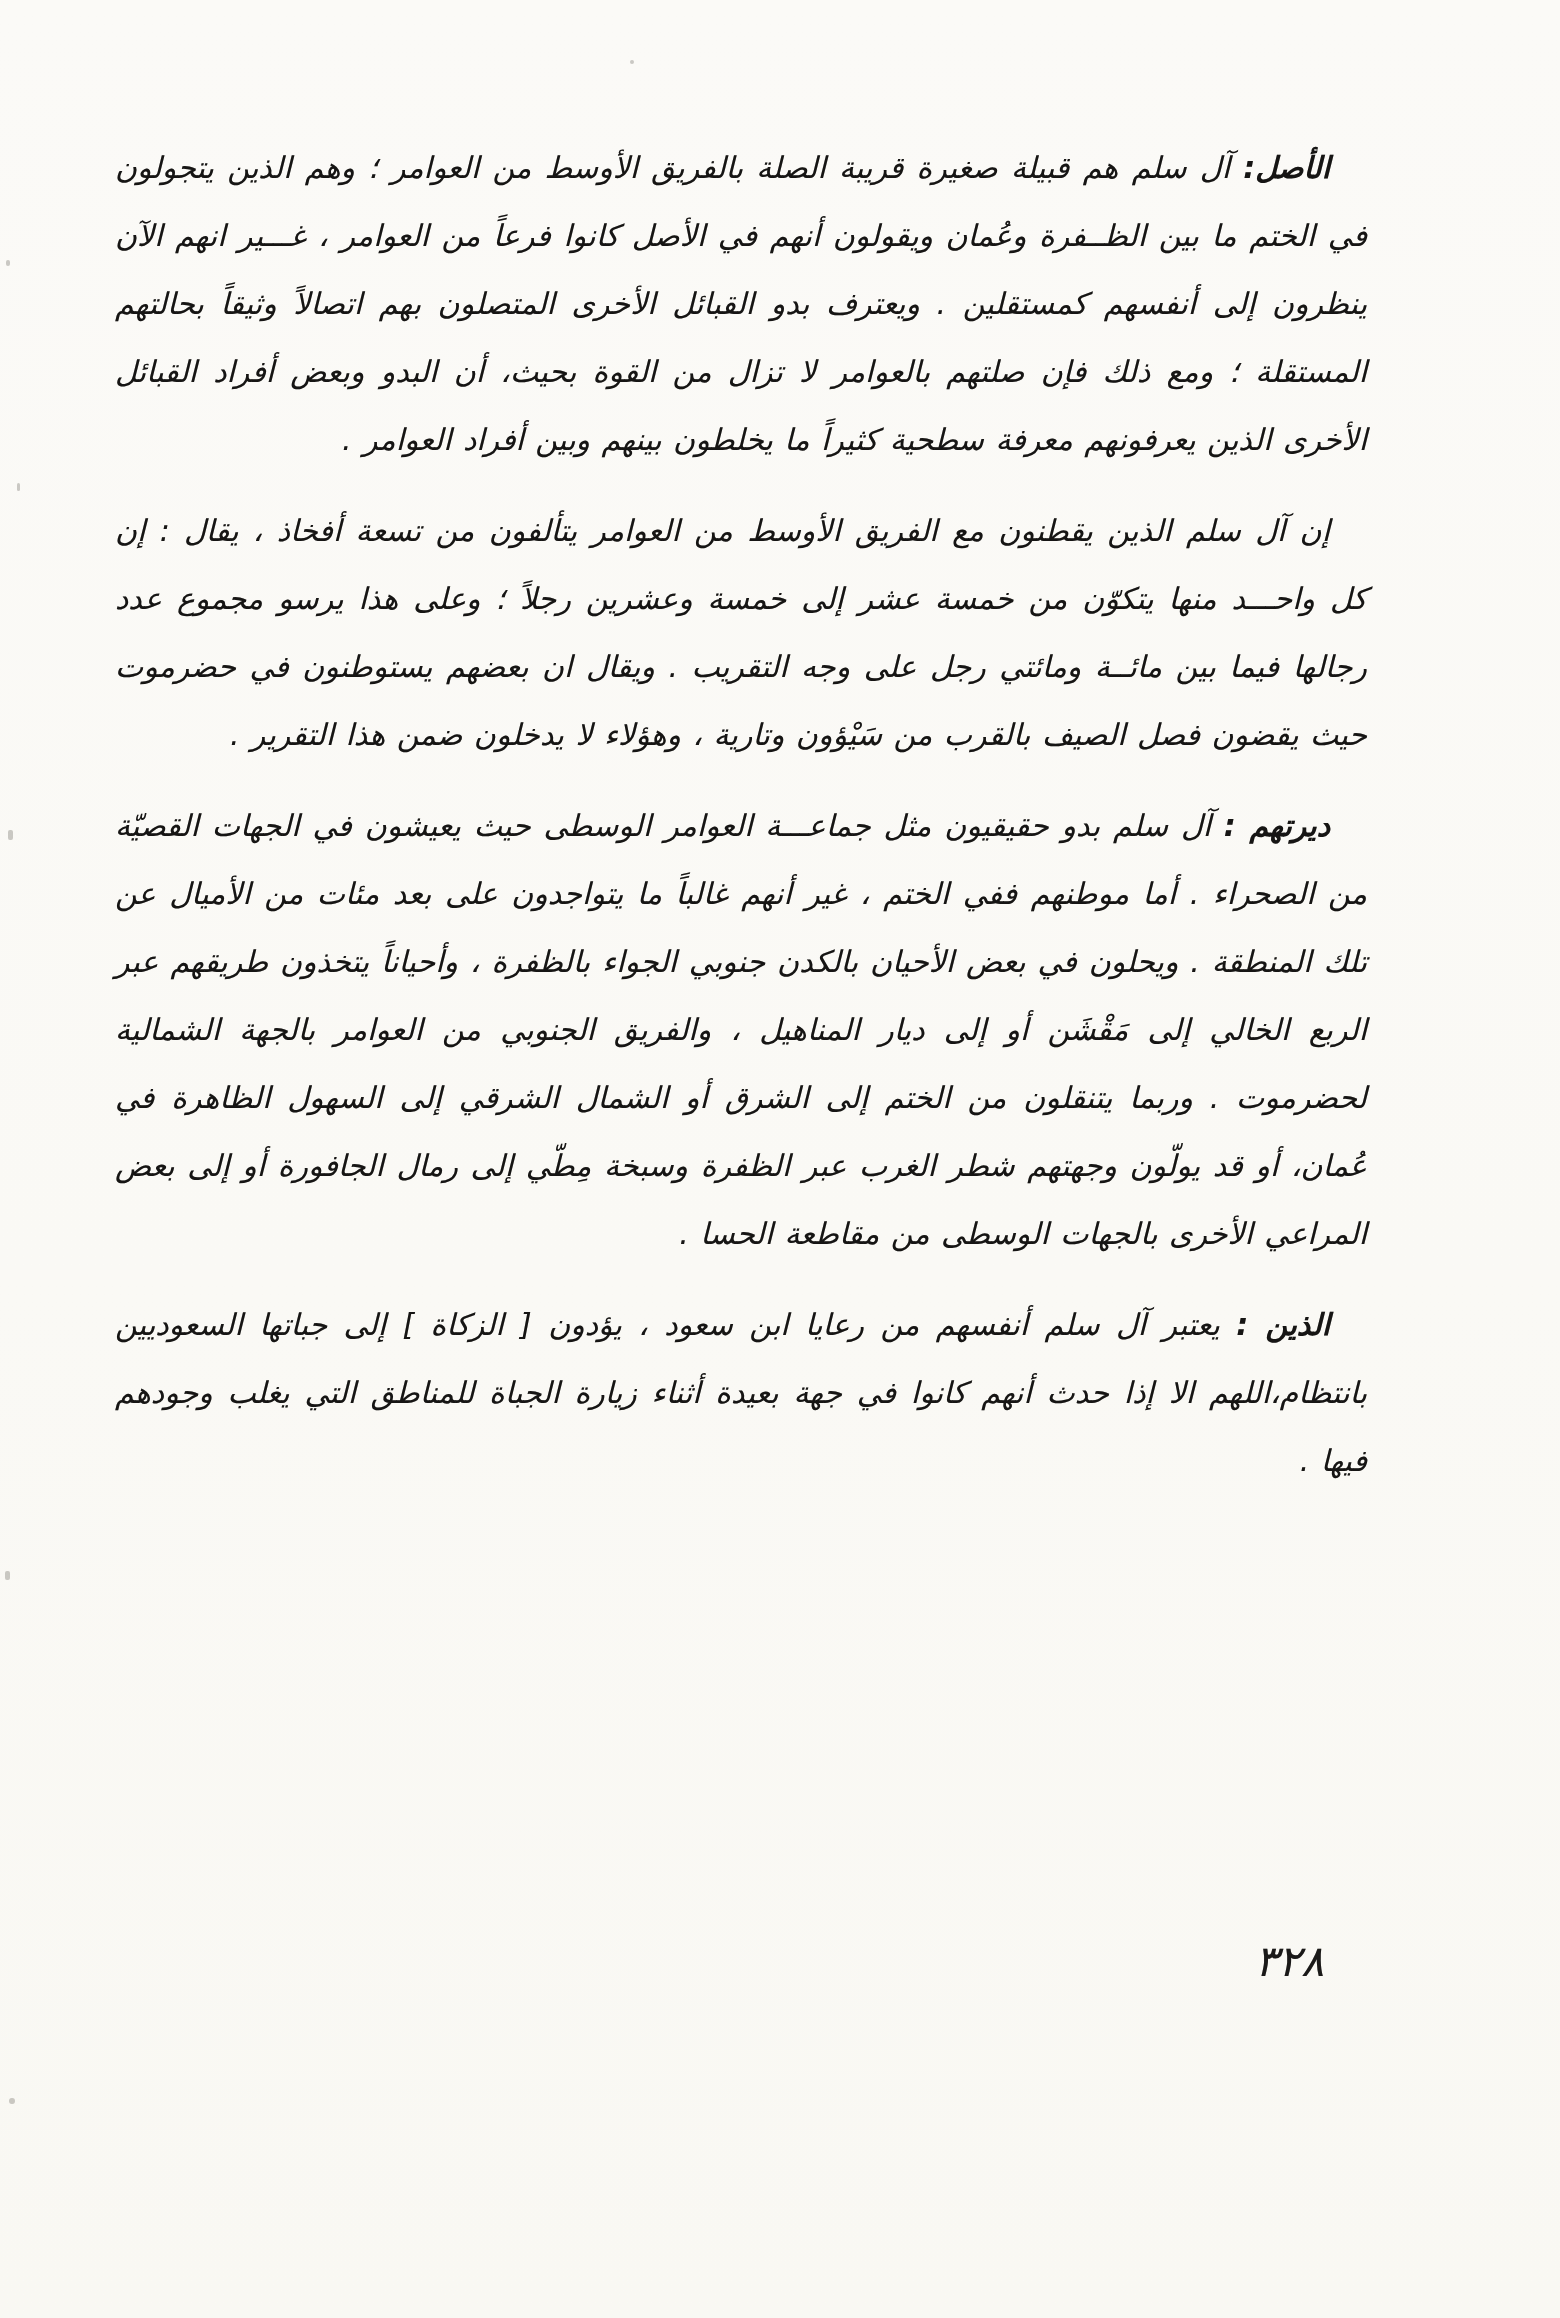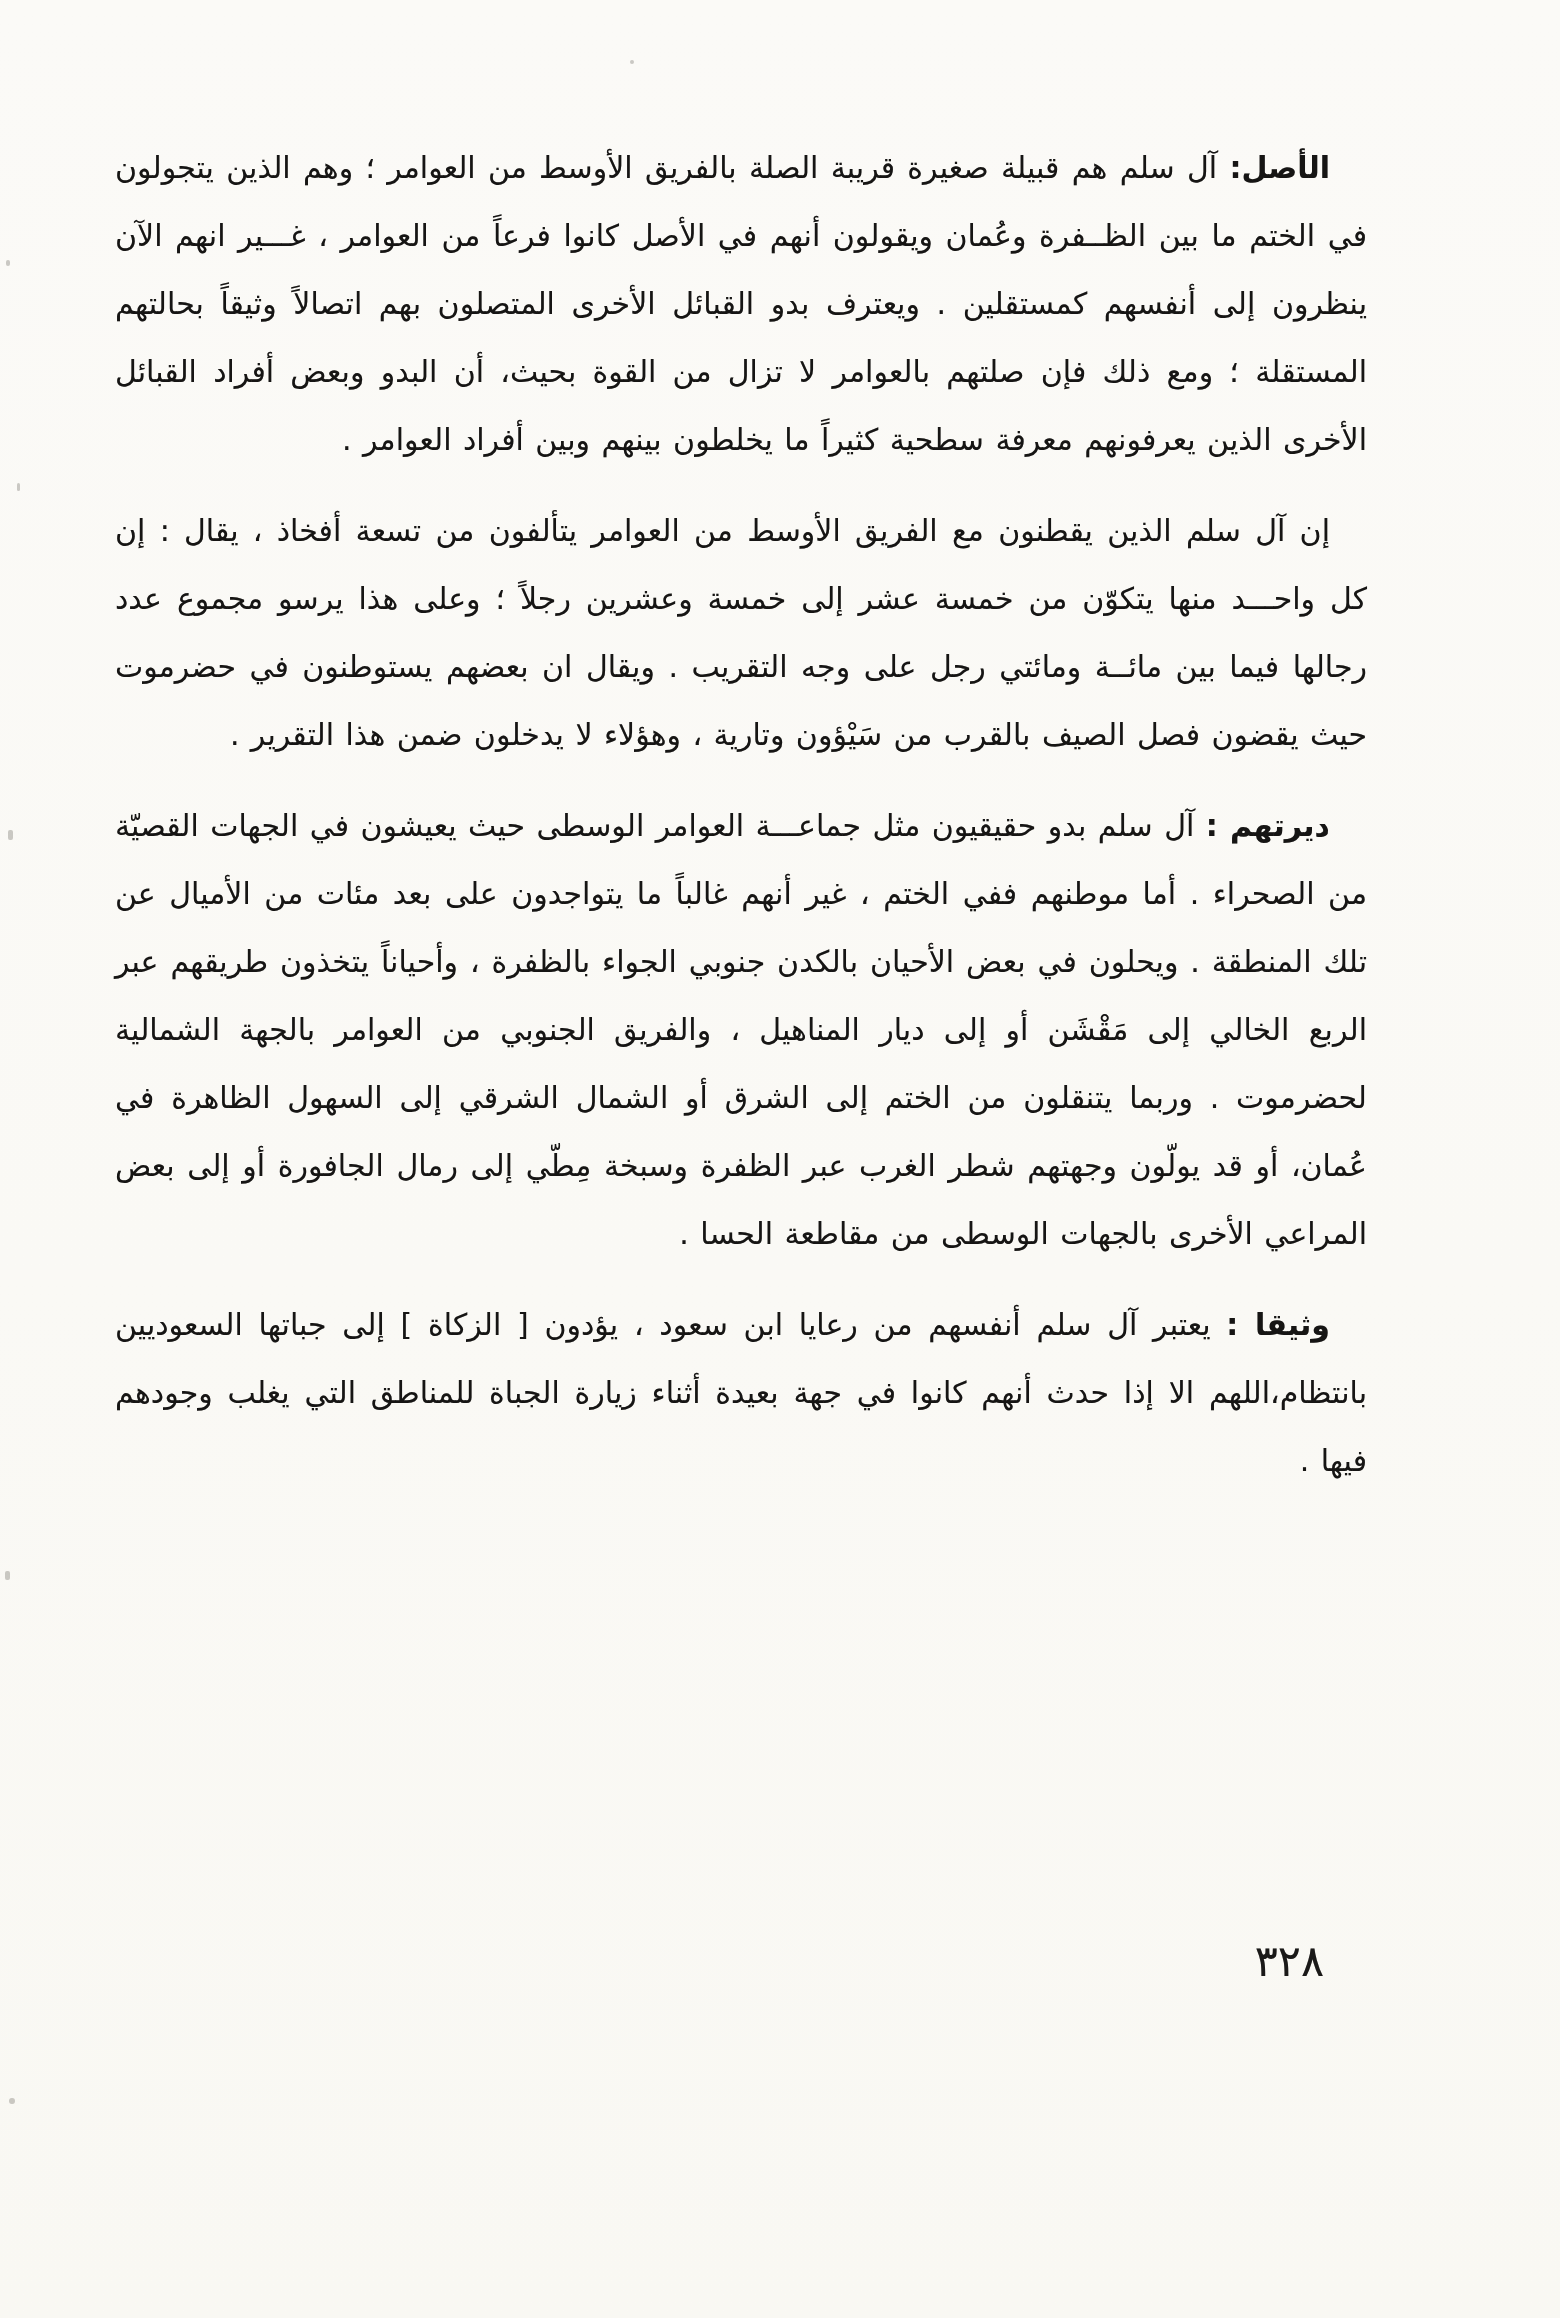--- a/index.html
+++ b/index.html
@@ -1,15 +1,15 @@
 <!DOCTYPE html>
 <html lang="ar" style="font-size:10.2px"><head>
 <meta charset="utf-8">
 <style>
-  * { margin: 0; padding: 0; box-sizing: border-box; }
+  * { margin: 0; padding: 0; box-sizing: border-box; font-style: italic; }
   html, body { width: 1561px; height: 2319px; }
   body {
     background: #e9e8e4;
     font-family: "DejaVu Sans", sans-serif;
   }
   .sheet {
     position: relative;
     width: 1561px;
     height: 2319px;
     background: linear-gradient(180deg, #fbfaf7 0%, #faf9f5 55%, #f9f8f3 100%);
@@ -74,20 +74,20 @@
   <div class="speck s6"></div>
 
   <div class="text-block" dir="rtl">
 
     <p class="para"><b class="lead">الأصل:</b><span> آل سلم هم قبيلة صغيرة قريبة الصلة بالفريق الأوسط من العوامر ؛ وهم الذين يتجولون في الختم ما بين الظــفرة وعُمان ويقولون أنهم في الأصل كانوا فرعاً من العوامر ، غـــير انهم الآن ينظرون إلى أنفسهم كمستقلين . ويعترف بدو القبائل الأخرى المتصلون بهم اتصالاً وثيقاً بحالتهم المستقلة ؛ ومع ذلك فإن صلتهم بالعوامر لا تزال من القوة بحيث، أن البدو وبعض أفراد القبائل الأخرى الذين يعرفونهم معرفة سطحية كثيراً ما يخلطون بينهم وبين أفراد العوامر .</span></p>
 
     <p class="para"><b class="lead"></b><span>إن آل سلم الذين يقطنون مع الفريق الأوسط من العوامر يتألفون من تسعة أفخاذ ، يقال : إن كل واحـــد منها يتكوّن من خمسة عشر إلى خمسة وعشرين رجلاً ؛ وعلى هذا يرسو مجموع عدد رجالها فيما بين مائــة ومائتي رجل على وجه التقريب . ويقال ان بعضهم يستوطنون في حضرموت حيث يقضون فصل الصيف بالقرب من سَيْؤون وتارية ، وهؤلاء لا يدخلون ضمن هذا التقرير .</span></p>
 
     <p class="para"><b class="lead">ديرتهم :</b><span> آل سلم بدو حقيقيون مثل جماعـــة العوامر الوسطى حيث يعيشون في الجهات القصيّة من الصحراء . أما موطنهم ففي الختم ، غير أنهم غالباً ما يتواجدون على بعد مئات من الأميال عن تلك المنطقة .  ويحلون في بعض الأحيان بالكدن جنوبي الجواء بالظفرة ، وأحياناً يتخذون طريقهم عبر الربع الخالي إلى مَقْشَن أو إلى ديار المناهيل ، والفريق الجنوبي من العوامر بالجهة الشمالية لحضرموت . وربما يتنقلون من الختم إلى الشرق أو الشمال الشرقي إلى السهول الظاهرة في عُمان، أو قد يولّون وجهتهم شطر الغرب عبر الظفرة وسبخة مِطّي إلى رمال الجافورة  أو  إلى بعض المراعي الأخرى  بالجهات الوسطى من مقاطعة الحسا .</span></p>
 
-    <p class="para"><b class="lead">وثيقا :</b><span> يعتبر آل سلم أنفسهم من رعايا ابن سعود ، يؤدون [ الزكاة ] إلى جباتها السعوديين بانتظام،اللهم الا إذا حدث أنهم كانوا في جهة بعيدة أثناء زيارة الجباة للمناطق التي يغلب وجودهم فيها .</span></p>
+    <p class="para"><b class="lead">الذين :</b><span> يعتبر آل سلم أنفسهم من رعايا ابن سعود ، يؤدون [ الزكاة ] إلى جباتها السعوديين بانتظام،اللهم الا إذا حدث أنهم كانوا في جهة بعيدة أثناء زيارة الجباة للمناطق التي يغلب وجودهم فيها .</span></p>
 
   </div>
 
   <div class="page-number">٣٢٨</div>
 
 </div>
 
 
 </body></html>

